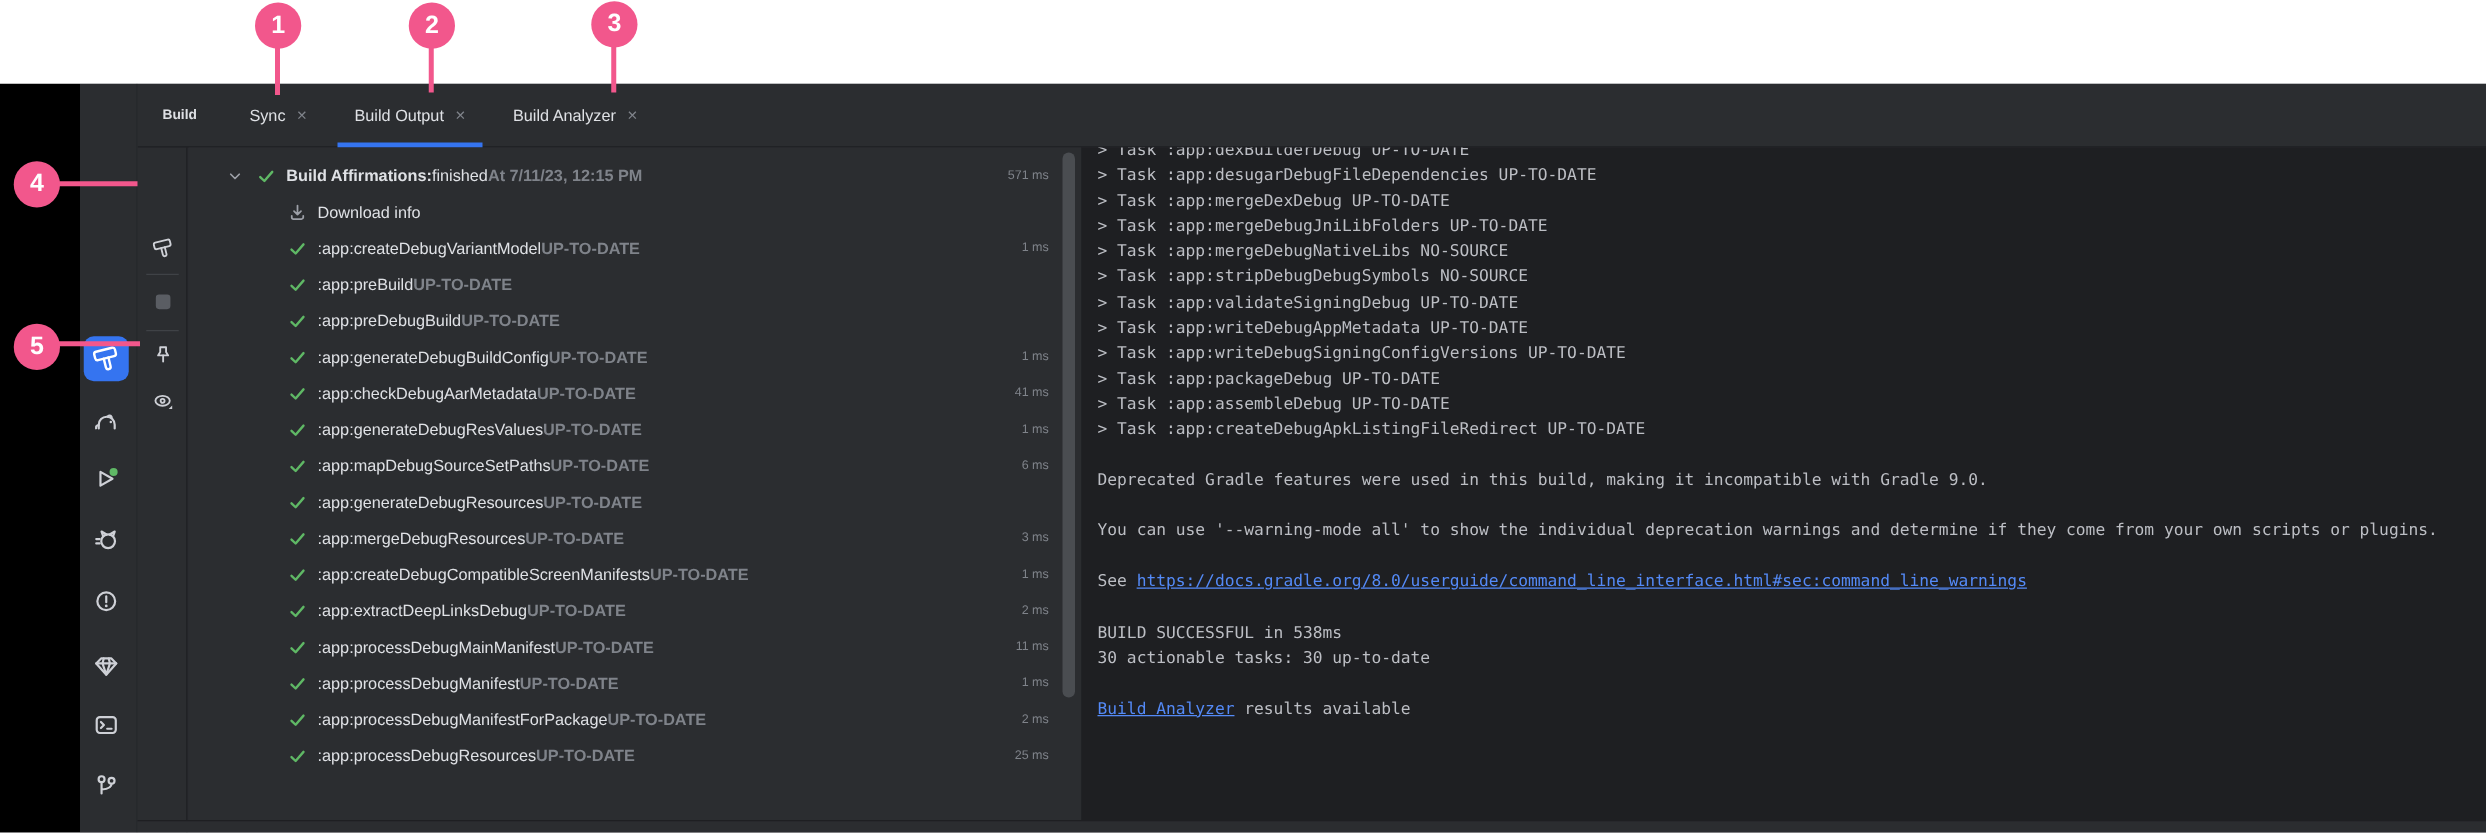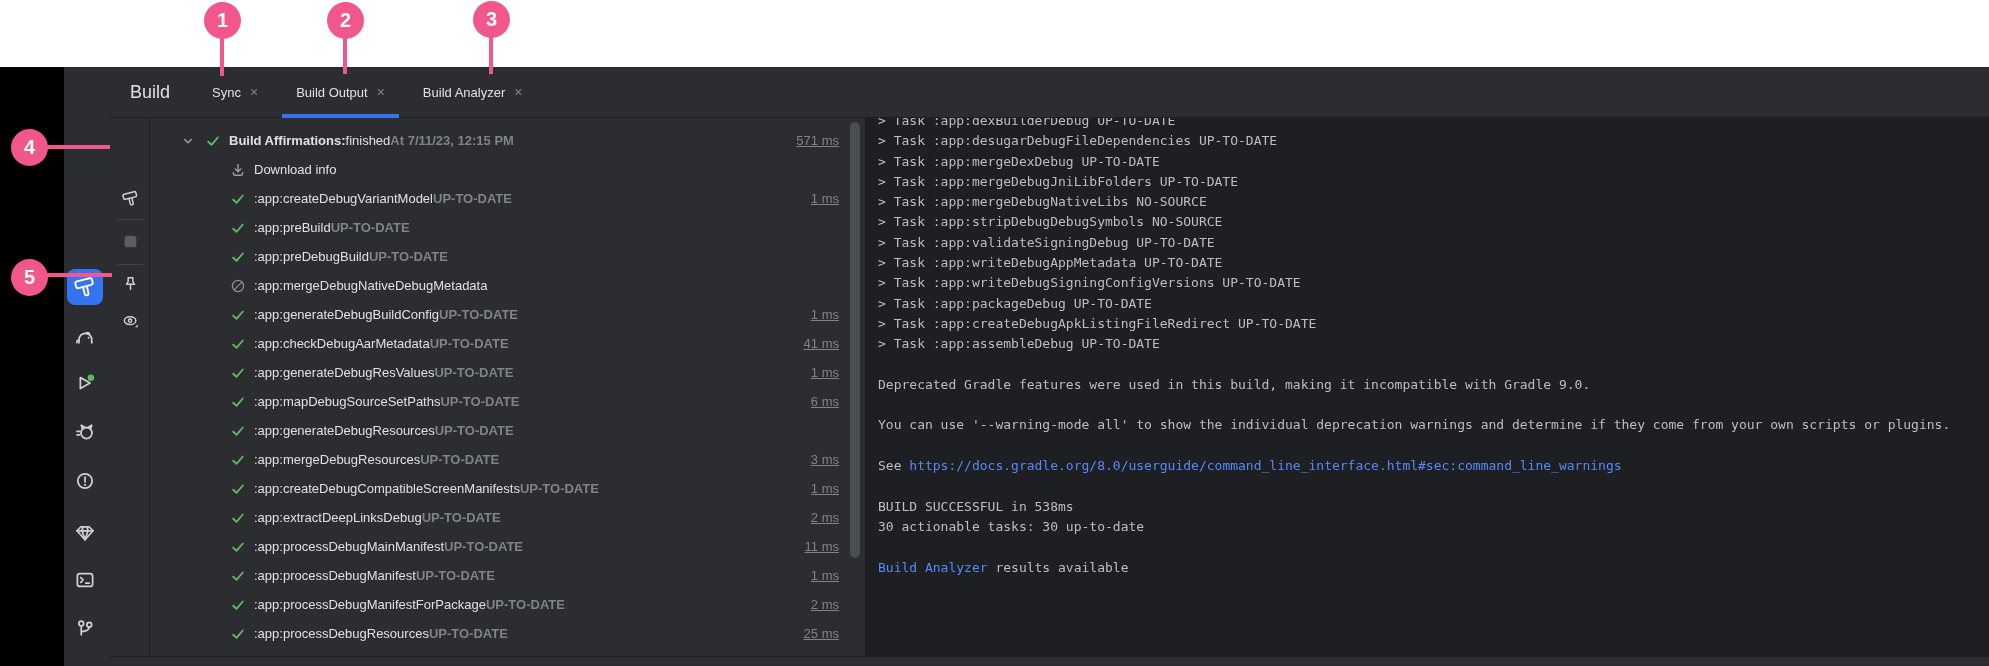--- a/index.html
+++ b/index.html
@@ -17,21 +17,21 @@
   
   .stripe{position:absolute;left:0;top:0;width:46px;height:100%;background:var(--panel);border-right:1px solid #26282b;}
   .stripe-btn{position:absolute;left:7px;width:28px;height:28px;border-radius:6px;display:flex;align-items:center;justify-content:center;color:var(--icon);}
   .stripe-btn.selected{left:3px;width:36px;height:36px;border-radius:8px;background:var(--accent);color:#fff;}
   .stripe-btn svg{width:20px;height:20px;}
   .stripe-btn.selected svg{width:22px;height:22px;}
 
   
   .header{position:absolute;left:46px;top:0;right:0;height:51px;background:var(--panel);
           border-bottom:1px solid var(--border);display:flex;align-items:center;}
-  .tw-title{font-size:18px;font-weight:400;color:var(--t1);margin-left:20px;margin-right:28px;}
+  .tw-title{font-size:11px;font-weight:700;color:var(--t1);margin-left:20px;margin-right:28px;}
   .tab{position:relative;height:51px;display:flex;align-items:center;padding:0 14px;margin-right:10px;cursor:default;text-align:center;}
   .tab-label{font-size:13px;color:var(--t1);}
   .tab-close{font-size:14px;color:var(--t2);margin-left:9px;line-height:1;}
   .tab.active::after{content:"";position:absolute;left:0;right:0;bottom:0;height:4px;background:var(--accent);}
 
   
   .btoolbar{position:absolute;left:46px;top:51px;width:40px;bottom:0;border-right:1px solid var(--border);}
   .tb-btn{position:absolute;left:8px;width:24px;height:24px;display:flex;align-items:center;justify-content:center;color:var(--icon);border-radius:4px;}
   .tb-btn svg{width:17px;height:17px;}
   .tb-sep{position:absolute;left:7px;width:26px;height:1px;background:#3f4246;}
@@ -39,29 +39,29 @@
   
   .tree{position:absolute;left:87px;top:51px;width:714px;bottom:10px;background:var(--panel);overflow:hidden;padding-top:8px;}
   .tree-row{position:relative;height:29px;display:flex;align-items:center;font-size:13px;color:var(--t1);white-space:nowrap;margin-left:16px;}
   .tree-row .chev{width:16px;height:16px;margin-left:13px;flex:none;color:#9da0a8;}
   .tree-row .sticon{width:16px;height:16px;flex:none;}
   .tree-row.parent .sticon{margin-left:9px;margin-right:8px;}
   .tree-row.child .sticon{margin-left:63px;margin-right:8px;}
   .seg-bold{font-weight:700;color:var(--t1);}
   .seg-primary{color:var(--t1);}
   .seg-secondary{color:var(--t2);font-weight:bold;}
-  .row-time{position:absolute;right:26px;color:var(--t2);font-size:13px;text-decoration:underline;}
+  .row-time{position:absolute;right:26px;color:var(--t2);font-size:10px;}
   .tree-scroll{position:absolute;right:5px;top:4px;width:10px;height:436px;border-radius:5px;background:#4a4d51;}
 
   
   .console{position:absolute;left:801px;top:51px;right:0;bottom:10px;background:var(--console);overflow:hidden;}
   .console-inner{margin-top:-7px;padding-left:13px;}
   .console-line{height:20.3px;font-family:"DejaVu Sans Mono",monospace;font-size:13px;line-height:20.3px;
                 color:var(--ct);white-space:pre;}
-  .console-link{color:var(--link);cursor:pointer;}
+  .console-link{color:var(--link);text-decoration:underline;cursor:pointer;}
 
   .bottom-strip{position:absolute;left:46px;right:0;bottom:0;height:10px;background:var(--panel);border-top:1px solid var(--border);}
 
   
   .badge{position:absolute;width:37px;height:37px;border-radius:50%;background:var(--pink);
          display:flex;align-items:center;justify-content:center;color:#fff;font-size:20px;font-weight:700;z-index:50;}
   .stem{position:absolute;background:var(--pink);z-index:49;}
   .badge-1{left:204px;top:2px;}  .stem-1{left:220px;top:36px;width:4px;height:40px;}
   .badge-2{left:327px;top:2px;}  .stem-2{left:343px;top:36px;width:4px;height:38px;}
   .badge-3{left:473px;top:1px;}  .stem-3{left:489px;top:35px;width:4px;height:39px;}
@@ -218,27 +218,20 @@
               </svg></span>
             <span class="seg-primary">:app:preBuild</span>
             <span class="seg-secondary"> UP-TO-DATE</span>
           </div>
           <div class="tree-row child">
             <span class="sticon"><svg viewBox="0 0 16 16" fill="none" stroke="#5fb865" stroke-width="1.9" stroke-linecap="round" stroke-linejoin="round">
                 <path d="M3.2 8.7 L6.5 11.8 L12.8 4.5"></path>
               </svg></span>
             <span class="seg-primary">:app:preDebugBuild</span>
             <span class="seg-secondary"> UP-TO-DATE</span>
-          </div>
-          <div class="tree-row child">
-            <span class="sticon"><svg viewBox="0 0 16 16" fill="none" stroke="#8a8e96" stroke-width="1.3">
-                <circle cx="8" cy="8" r="5.6"></circle>
-                <path d="M11.9 4.1 L4.1 11.9"></path>
-              </svg></span>
-            <span class="seg-primary">:app:mergeDebugNativeDebugMetadata</span>
           </div>
           <div class="tree-row child">
             <span class="sticon"><svg viewBox="0 0 16 16" fill="none" stroke="#5fb865" stroke-width="1.9" stroke-linecap="round" stroke-linejoin="round">
                 <path d="M3.2 8.7 L6.5 11.8 L12.8 4.5"></path>
               </svg></span>
             <span class="seg-primary">:app:generateDebugBuildConfig</span>
             <span class="seg-secondary"> UP-TO-DATE</span>
             <span class="row-time">1 ms</span>
           </div>
           <div class="tree-row child">
@@ -337,22 +330,22 @@
           <div class="console-line"><span>&gt; Task :app:dexBuilderDebug UP-TO-DATE</span></div>
           <div class="console-line"><span>&gt; Task :app:desugarDebugFileDependencies UP-TO-DATE</span></div>
           <div class="console-line"><span>&gt; Task :app:mergeDexDebug UP-TO-DATE</span></div>
           <div class="console-line"><span>&gt; Task :app:mergeDebugJniLibFolders UP-TO-DATE</span></div>
           <div class="console-line"><span>&gt; Task :app:mergeDebugNativeLibs NO-SOURCE</span></div>
           <div class="console-line"><span>&gt; Task :app:stripDebugDebugSymbols NO-SOURCE</span></div>
           <div class="console-line"><span>&gt; Task :app:validateSigningDebug UP-TO-DATE</span></div>
           <div class="console-line"><span>&gt; Task :app:writeDebugAppMetadata UP-TO-DATE</span></div>
           <div class="console-line"><span>&gt; Task :app:writeDebugSigningConfigVersions UP-TO-DATE</span></div>
           <div class="console-line"><span>&gt; Task :app:packageDebug UP-TO-DATE</span></div>
+          <div class="console-line"><span>&gt; Task :app:assembleDebug UP-TO-DATE</span></div>
           <div class="console-line"><span>&gt; Task :app:createDebugApkListingFileRedirect UP-TO-DATE</span></div>
-          <div class="console-line"><span>&gt; Task :app:assembleDebug UP-TO-DATE</span></div>
           <div class="console-line">&nbsp;</div>
           <div class="console-line"><span>Deprecated Gradle features were used in this build, making it incompatible with Gradle 9.0.</span></div>
           <div class="console-line">&nbsp;</div>
           <div class="console-line"><span>You can use '--warning-mode all' to show the individual deprecation warnings and determine if they come from your own scripts or plugins.</span></div>
           <div class="console-line">&nbsp;</div>
           <div class="console-line"><span>See </span><span class="console-link">https://docs.gradle.org/8.0/userguide/command_line_interface.html#sec:command_line_warnings</span></div>
           <div class="console-line">&nbsp;</div>
           <div class="console-line"><span>BUILD SUCCESSFUL in 538ms</span></div>
           <div class="console-line"><span>30 actionable tasks: 30 up-to-date</span></div>
           <div class="console-line">&nbsp;</div>

